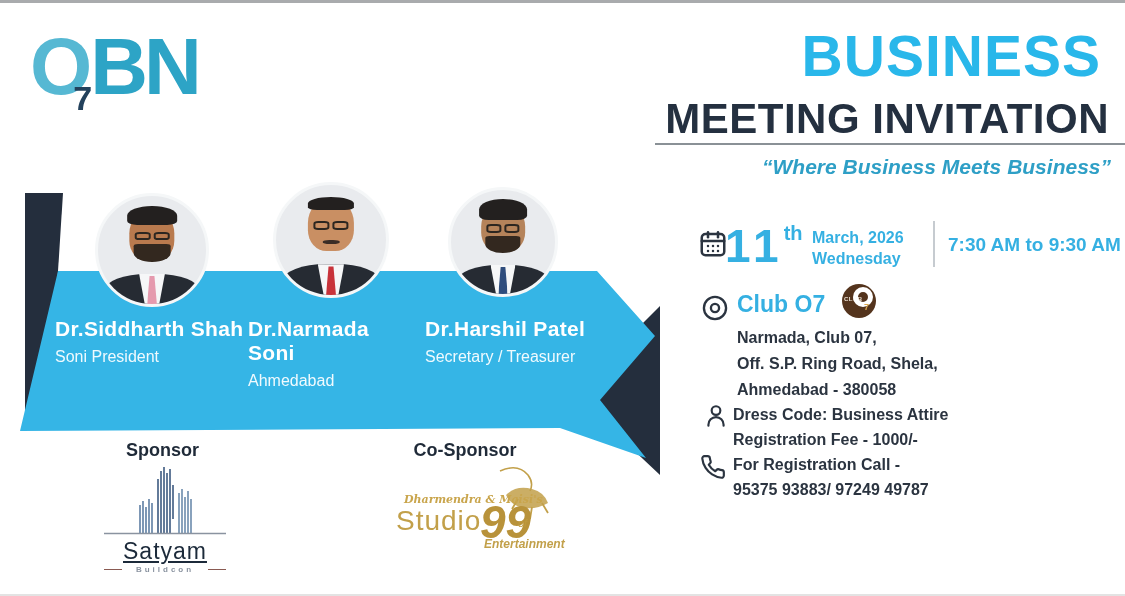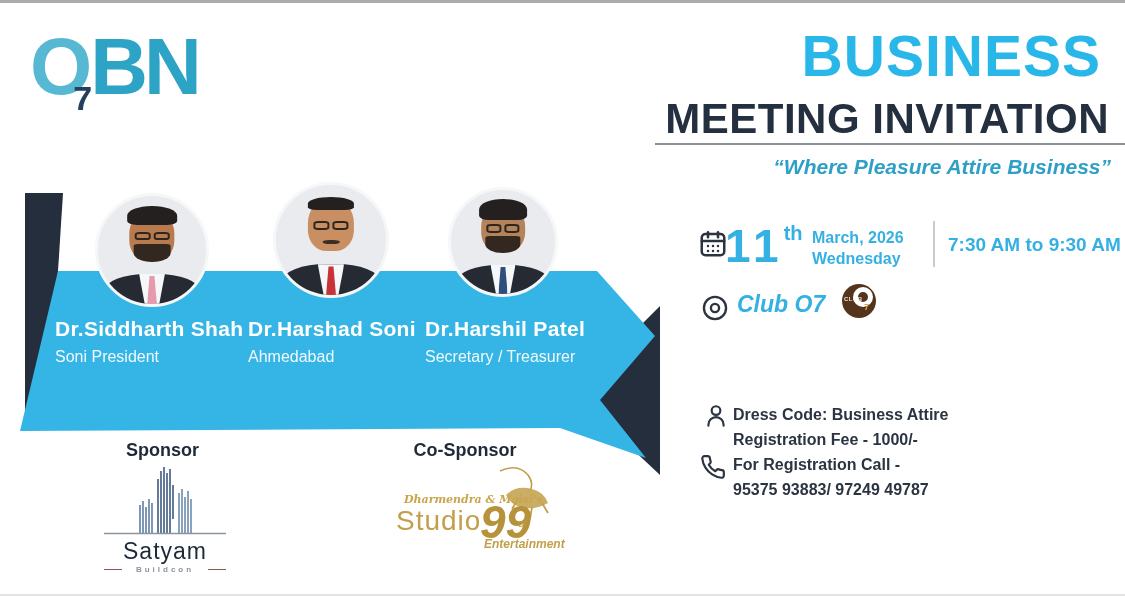--- a/index.html
+++ b/index.html
@@ -18,21 +18,21 @@
   .subtitle{position:absolute; top:92px; right:16px; font-size:42px; font-weight:700; letter-spacing:.5px; color:#243040;}
   .header-rule{position:absolute; top:140px; left:655px; right:0; height:2px; background:#8a9196;}
   .tagline{position:absolute; top:152px; right:14px; font-size:21px; font-style:italic; font-weight:700; color:#2e9fc6;}
   
   .ic{position:absolute; color:#2b3440;}
   .day{position:absolute; left:700px; top:216px; font-size:46px; font-weight:700; color:#35b0e2; letter-spacing:5px;margin-left:25px;}
   .day sup{font-size:20px; letter-spacing:0; vertical-align:22px;}
   .month-block{position:absolute; left:812px; top:224px; font-size:16px; font-weight:700; color:#35b0e2; line-height:21px;}
   .vdivider{position:absolute; left:933px; top:218px; width:2px; height:46px; background:#c6cbd0;}
   .time{position:absolute; left:948px; top:231px; font-size:19px; font-weight:700; color:#35b0e2;}
-  .venue-name{position:absolute; left:737px; top:288px; font-size:23px; font-weight:800; color:#35b0e2;font-style:italic;}
+  .venue-name{position:absolute; left:737px; top:288px; font-size:23px; font-weight:800; color:#35b0e2;}
   .club-badge{position:absolute; left:840px; top:281px; width:38px; height:38px;}
   .club-badge .disc{position:absolute; left:2px; top:0; width:34px; height:34px; background:#54341d; border-radius:50%;}
   .club-badge .ring{position:absolute; left:13px; top:3px; width:10px; height:10px; border:5px solid #fff; border-radius:50%;}
   .club-badge .s7{position:absolute; left:24px; top:18px; font-size:9px; font-weight:700; color:#d9a54c;}
   .club-badge .clubtxt{position:absolute; left:4px; top:12px; font-size:6px; font-weight:700; color:#efe4d5; letter-spacing:.5px;}
   .address{position:absolute; left:737px; top:322px; font-size:16px; font-weight:600; color:#2b3440; line-height:26px;}
   .dress{position:absolute; left:733px; top:399px; font-size:16px; font-weight:600; color:#2b3440; line-height:25px;}
   .phone-block{position:absolute; left:733px; top:449px; font-size:16px; font-weight:600; color:#2b3440; line-height:25px;}
   
   .shape{position:absolute; inset:0;}
@@ -54,21 +54,21 @@
   .p1 .av-head{background:#b97a4e;} .p1 .av-tie{background:#e59aae;}
   .p2 .av-head{background:#c98f63;} .p2 .av-hair{height:12%; top:11%; width:42%;} .p2 .av-tie{background:#c8333a;}
   .p3 .av-head{background:#b5835a;} .p3 .av-hair{height:20%;} .p3 .av-tie{background:#2f4d7d;}
   
   .person-label{position:absolute; z-index:4; color:#ffffff; top:314px;}
   .person-label .nm{font-size:21px; font-weight:800; letter-spacing:.3px;}
   .person-label .ttl{font-size:16px; font-weight:500; margin-top:7px; color:#f0fafe;}
   
   .sp-label{position:absolute; top:437px; font-size:18px; font-weight:700; color:#1f2a38; text-align:center;}
   .satyam-art{position:absolute; left:100px; top:456px;}
-  .satyam-name{position:absolute; left:100px; top:535px; width:130px; text-align:center; font-size:23px; font-weight:500; letter-spacing:1px; color:#1c2a3a;}
+  .satyam-name{position:absolute; left:100px; top:535px; width:130px; text-align:center; font-size:23px; font-weight:500; letter-spacing:1px; color:#1c2a3a;text-decoration:underline;}
   .buildcon-row{position:absolute; left:100px; top:562px; width:130px; display:flex; align-items:center; justify-content:center; gap:14px;}
   .buildcon-row .dash{width:18px; height:1px; background:#8a5a52;}
   .buildcon-row .txt{font-size:8px; font-weight:700; letter-spacing:3px; color:#8a93a0;}
   .studio{position:absolute; left:392px; top:468px; width:160px; height:80px; color:#bf9a3f;}
   .studio .script{position:absolute; left:12px; top:22px; font-size:11px; font-style:italic; font-weight:700; font-family:"DejaVu Serif", serif; color:#c9a54c; white-space:nowrap;}
   .studio .word{position:absolute; left:4px; top:34px; font-size:28px; font-weight:400; letter-spacing:1px; color:#c2a04a;}
   .studio .num{position:absolute; left:88px; top:24px; font-size:46px; font-weight:700; font-style:italic; color:#b8923a;}
   .studio .of{position:absolute; left:126px; top:46px; font-size:11px; font-style:italic;}
   .studio .ent{position:absolute; left:92px; top:66px; font-size:12px; font-style:italic; font-weight:700; color:#c2a04a;}
   .studio svg{position:absolute; left:100px; top:-6px;}
@@ -78,21 +78,21 @@
 
 <div class="poster">
 
   <div class="obn">
     <span class="o">O</span><span class="seven">7</span><span class="bn">BN</span>
   </div>
 
   <div class="title">BUSINESS</div>
   <div class="subtitle">MEETING INVITATION</div>
   <div class="header-rule"></div>
-  <div class="tagline">“Where Pleasure Attire Business”</div>
+  <div class="tagline">“Where Business Meets Business”</div>
 
   <svg class="ic" style="left:698px; top:226px;" width="30" height="30" viewBox="0 0 24 24" fill="none" stroke="#2b3440" stroke-width="2" stroke-linecap="round">
     <rect x="3" y="4" width="18" height="17" rx="3"></rect>
     <line x1="8" y1="2.5" x2="8" y2="6.5"></line>
     <line x1="16" y1="2.5" x2="16" y2="6.5"></line>
     <line x1="3" y1="9.5" x2="21" y2="9.5"></line>
     <g fill="#2b3440" stroke="none">
       <circle cx="8" cy="13.5" r="1"></circle>
         <circle cx="12" cy="13.5" r="1"></circle>
         <circle cx="16" cy="13.5" r="1"></circle>
@@ -113,20 +113,25 @@
     <circle cx="12" cy="12" r="9.5"></circle>
     <circle cx="12" cy="12" r="3.5"></circle>
   </svg>
   <div class="venue-name">Club O7</div>
   <div class="club-badge">
     <span class="disc"></span>
     <span class="clubtxt">CLUB</span>
     <span class="ring"></span>
     <span class="s7">7</span>
   </div>
+  <div class="address">
+    <div>Narmada, Club 07,</div>
+    <div>Off. S.P. Ring Road, Shela,</div>
+    <div>Ahmedabad - 380058</div>
+  </div>
 
   <svg class="ic" style="left:703px; top:399px;" width="26" height="28" viewBox="0 0 24 24" fill="none" stroke="#2b3440" stroke-width="2" stroke-linecap="round">
     <circle cx="12" cy="7" r="4"></circle>
     <path d="M5 21v-1a7 7 0 0 1 14 0v1"></path>
   </svg>
   <div class="dress">
     <div>Dress Code: Business Attire</div>
     <div>Registration Fee - 1000/-</div>
   </div>
 
@@ -177,21 +182,21 @@
         <span></span>
         <span></span>
       </div>
   </div>
 
   <div class="person-label" style="left:55px; width:190px;">
     <div class="nm">Dr.Siddharth Shah</div>
     <div class="ttl">Soni President</div>
   </div>
   <div class="person-label" style="left:248px; width:170px;">
-    <div class="nm">Dr.Harshad Soni</div>
+    <div class="nm">Dr.Narmada Soni</div>
     <div class="ttl">Ahmedabad</div>
   </div>
   <div class="person-label" style="left:425px; width:175px;">
     <div class="nm">Dr.Harshil Patel</div>
     <div class="ttl">Secretary / Treasurer</div>
   </div>
 
   <div class="sp-label" style="left:105px; width:115px;">Sponsor</div>
   <svg class="satyam-art" width="130" height="80" viewBox="0 0 130 80">
     <g stroke="#5d7ea3" stroke-width="1.6">

